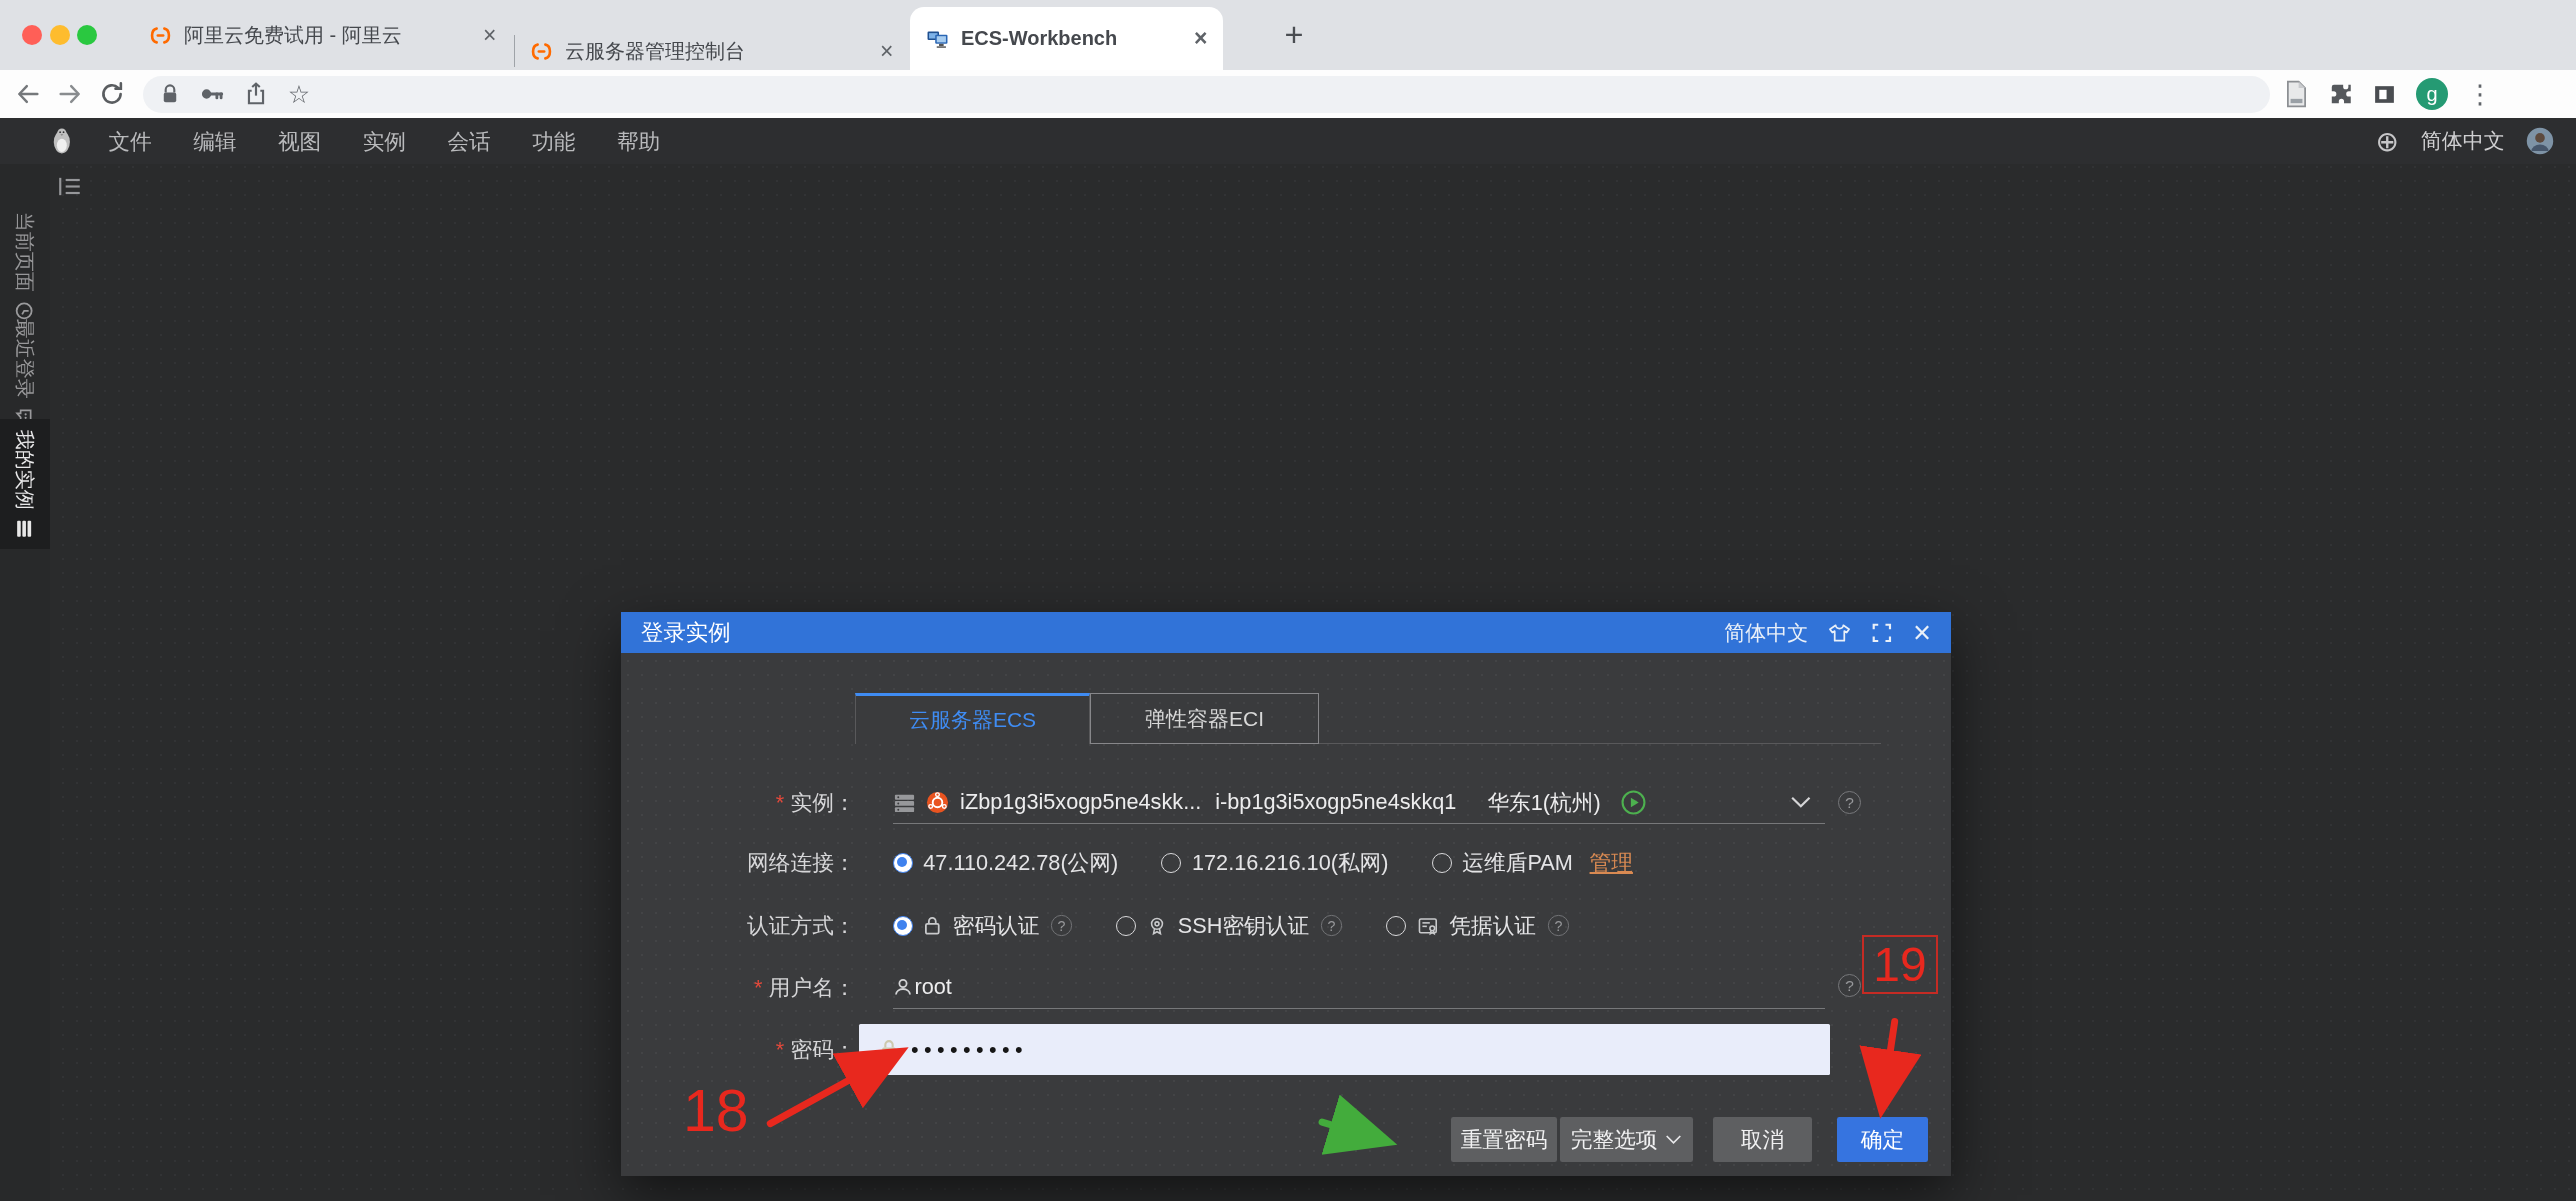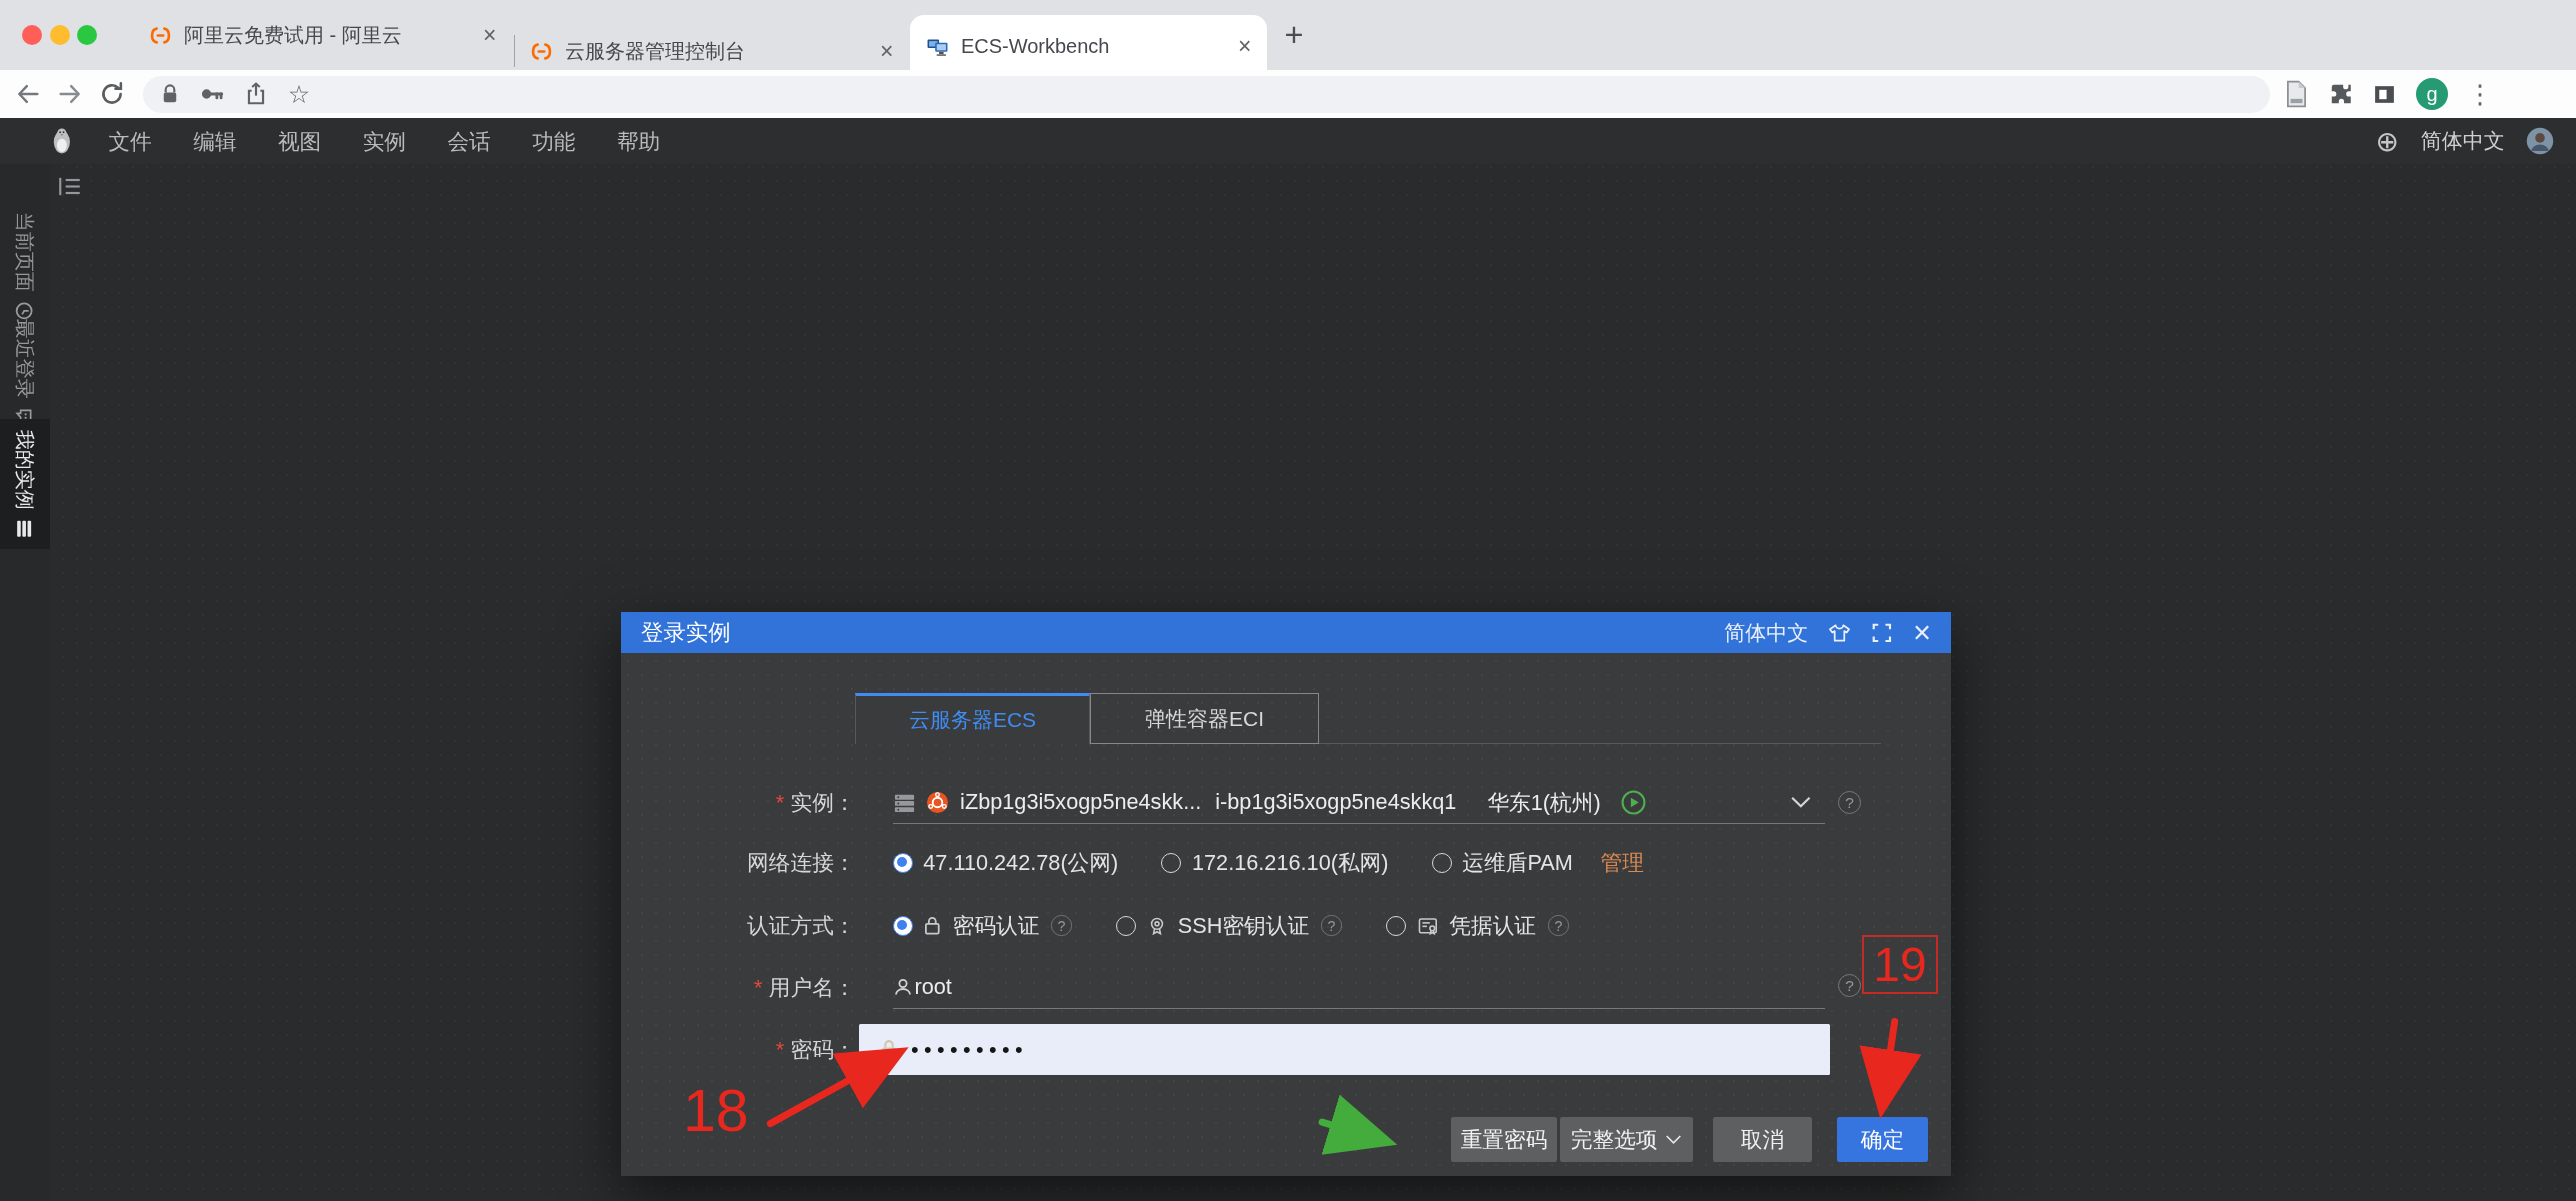--- a/index.html
+++ b/index.html
@@ -15,21 +15,21 @@
   .light.y{ left:50px;  background:#febc2e; }
   .light.g{ left:77px; background:#2ac840; }
   .tab { position:absolute; top:0; height:70px; display:flex; align-items:center;
          padding:0 15.5px; color:#45484d; font-size:20px; }
   .tab .fav { margin-right:12.4px; display:flex; }
   .tab .ttl { flex:1; white-space:nowrap; overflow:hidden; }
   .tab .tabx { color:#5f6368; font-size:23px; margin-left:10.8px; }
   .t1 { left:133px; width:379px; }
   .t2 { left:514px; width:395px;margin-top:16px; }
   .t2::before { content:""; position:absolute; left:0; top:18.6px; height:32.5px; width:0.8px; background:#9fa3a8; }
-  .t3 { left:910px; width:357px; top:15px; height:63px; background:#ffffff; border-radius:14px 14px 0 0; }
+  .t3 { left:910px; width:313px; top:7px; height:63px; background:#ffffff; border-radius:14px 14px 0 0;font-weight:bold; }
   .newtab { position:absolute; left:1276px; top:17px; width:36px; height:36px; display:flex;
             align-items:center; justify-content:center; font-size:32.5px; color:#4a4d52; }
   .toolbar { position:absolute; left:0; top:70px; width:2576px; height:48px; background:#fdfdfd;
              display:flex; align-items:center; }
   .navbtn { margin-left:14px; display:flex; }
   .omnibox { margin-left:17px; width:2127px; height:37px; background:#eff1f4; border-radius:20px;
              display:flex; align-items:center; padding:0 17px; }
   .omnibox .url { margin-left:10.8px; font-size:21px; color:#3b3e42; white-space:nowrap; overflow:hidden; flex:1; }
   .omnibox .oicn { margin-left:18.6px; display:flex; }
   .star { font-size:25px; color:#5f6368; margin-left:18.6px; }
@@ -85,21 +85,21 @@
   .inst-id { margin-left:14px; }
   .inst-region { margin-left:31px; }
   .inst-play { margin-left:20px; display:flex; }
   .inst-chev { margin-left:auto; margin-right:12.4px; display:flex; }
   .optrow { margin-left:37px; display:flex; align-items:flex-end; gap:43px; color:#e4e4e6; font-size:21.7px; }
   .opt { display:flex; align-items:center; gap:10.8px; }
   .radio { width:20px; height:20px; border-radius:50%; border:1.5px solid #d9d9db; background:transparent; }
   .radio.sel { border:1.5px solid #3f82ee; background:#fff; position:relative; }
   .radio.sel::after { content:""; position:absolute; left:3.1px; top:3.1px; width:10.8px; height:10.8px;
                       border-radius:50%; background:#3f82ee; }
-  .link-orange { color:#d98a52; margin-left:17px; }
+  .link-orange { color:#d98a52; margin-left:6px;text-decoration:underline; }
   .help { width:23px; height:23px; border:1.5px solid #77787b; border-radius:50%; color:#97989b;
           display:flex; align-items:center; justify-content:center; font-size:15.5px; flex:none; }
   .help.abs { position:absolute; left:1217px; }
   .h-inst { top:179px; }
   .h-user { top:362px; }
   .user-val { margin-left:2px;text-align:right; }
   .pass-input { margin-left:3.1px; width:971px; height:51px; background:#e9edfa; border-radius:1.5px;
                 display:flex; align-items:center; padding:0 20px; }
   .pass-dots { margin-left:12.4px; color:#161616; font-size:21.7px; letter-spacing:5.4px; }
   .btn { position:absolute; top:505px; height:45px; border-radius:2.3px; background:#5e5f61;

